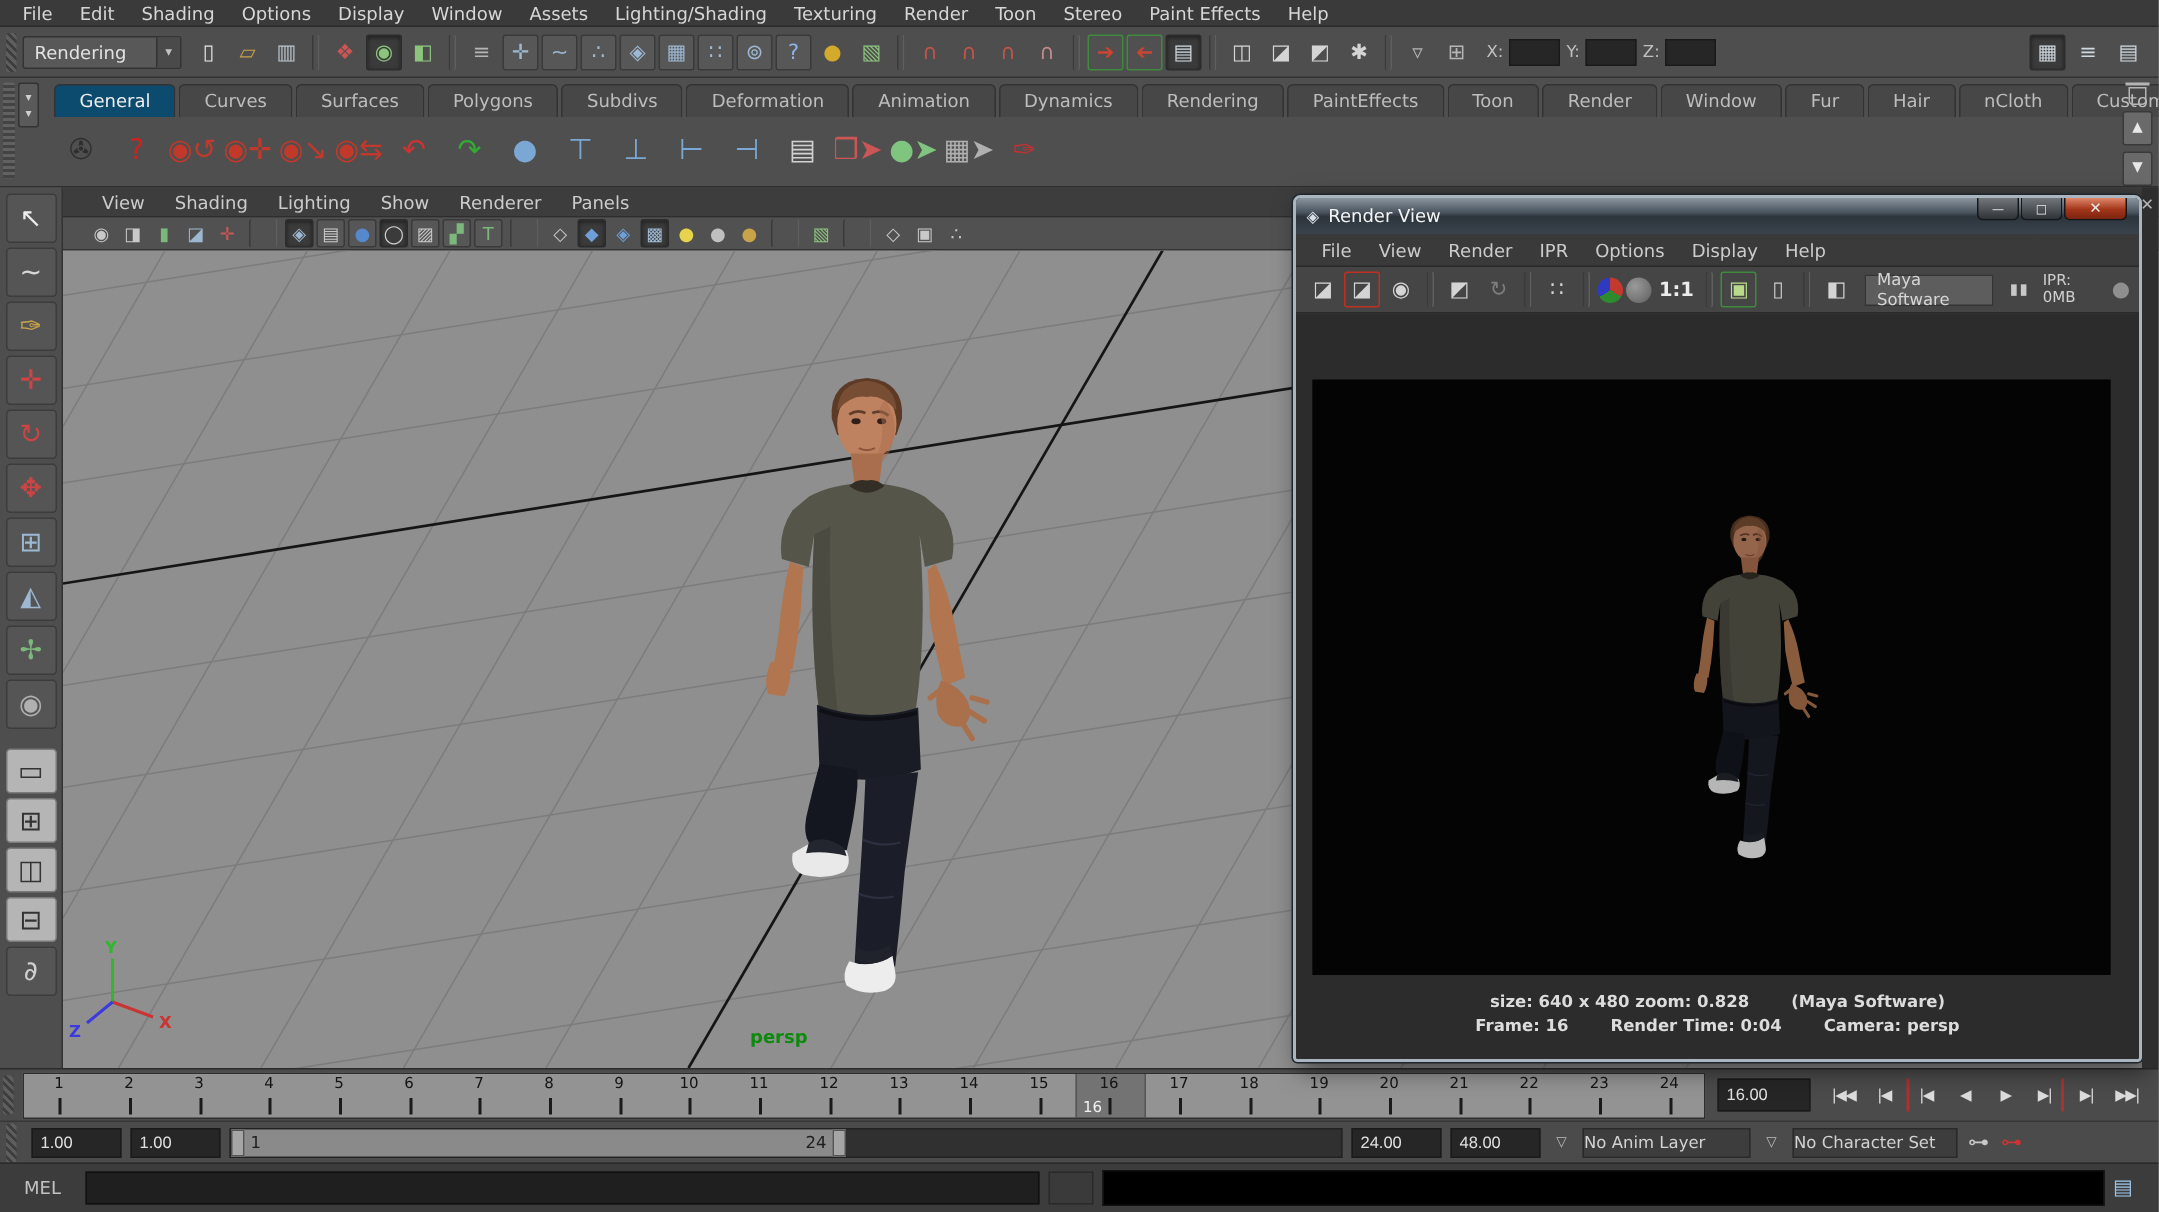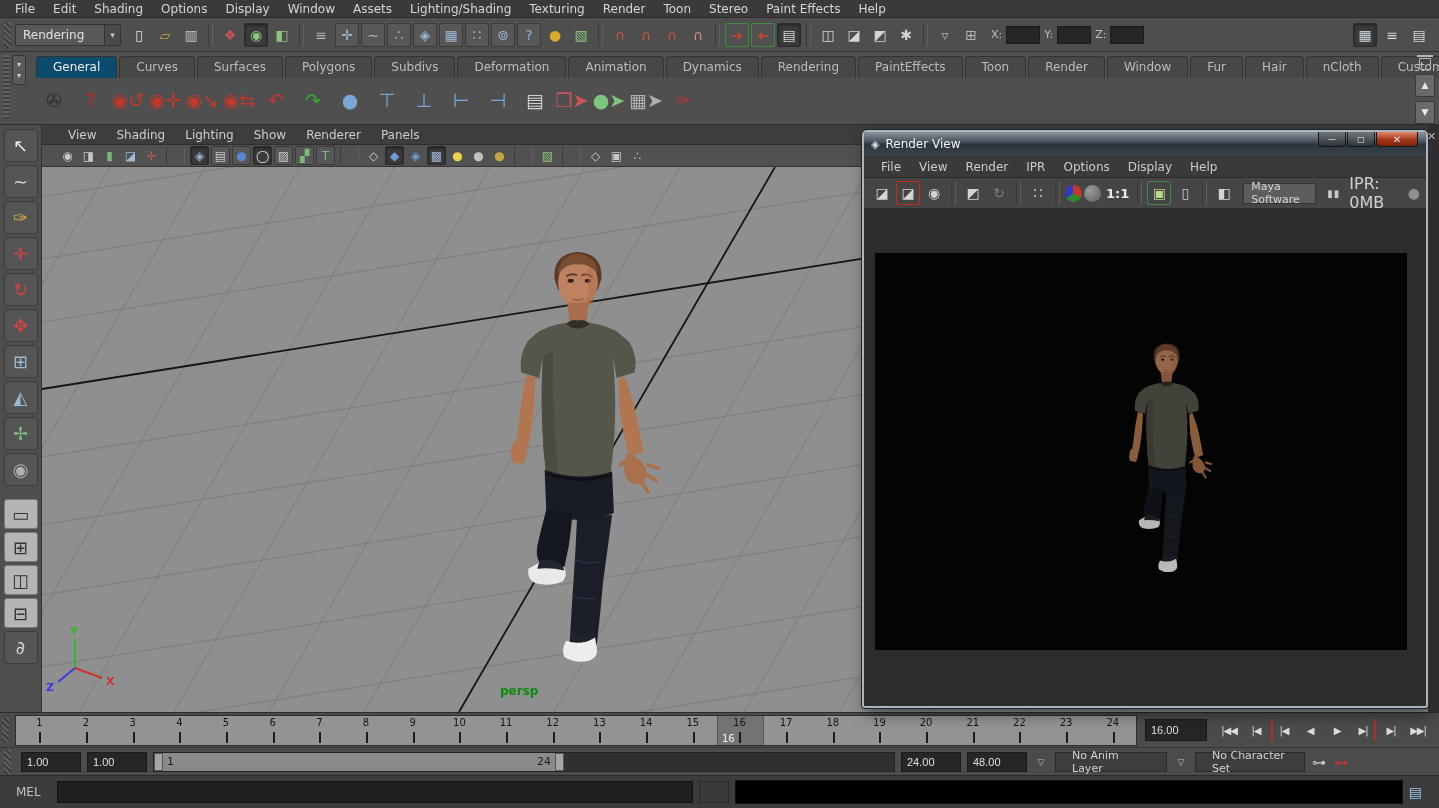--- a/index.html
+++ b/index.html
@@ -69,21 +69,21 @@
   .rv-title { height:24px; background:linear-gradient(#8a95a0 0%, #4a545e 40%, #2c343c 52%, #3a434c 100%); border-radius:3px 3px 0 0; color:#f4f4f4; font-size:12px; display:flex; align-items:center; padding:0 7px; gap:6px; position:relative; }
   .rv-appicon { color:#d8dfe5; font-size:11px; }
   .winbtns { position:absolute; right:8px; top:0; display:flex; gap:1px; }
   .wb { width:28px; height:15px; background:linear-gradient(#72777b,#2f3337); border:1px solid #14171a; border-top:none; border-radius:0 0 4px 4px; color:#e8e8e8; font-size:8px; display:flex; align-items:center; justify-content:center; cursor:default; }
   .wb.close { width:42px; background:linear-gradient(#e0876b,#a23518 55%,#7c2410); font-size:10px; }
   .rv-menus { height:22px; background:#3a3a3a; display:flex; align-items:center; padding-left:8px; border-bottom:1px solid #2a2a2a; }
   .rv-menus .menu { color:#cccccc; padding:0 9px; }
   .rv-toolbar { height:31px; background:#454545; display:flex; align-items:center; padding:0 6px; gap:3px; border-bottom:1px solid #2a2a2a; }
   .rv-renderer { width:100px; height:21px; background:#5d5d5d; border:1px solid #343434; color:#d6d6d6; font-size:11px; display:flex; align-items:center; padding-left:7px; margin-left:4px; }
   .rv-pause { color:#c8c8c8; font-size:10px; letter-spacing:1px; margin-left:8px; }
-  .rv-iprmem { color:#d0d0d0; font-size:16px; margin-left:6px; }
+  .rv-iprmem { color:#d0d0d0; font-size:10px; margin-left:6px; }
   .rv-stop { color:#8f8f8f; font-size:14px; margin-left:6px; }
   .rv-image { position:absolute; left:11px; top:121px; width:532px; height:397px; background:#060606; }
   .rv-status { position:absolute; left:0; top:528px; width:100%; color:#dcdcdc; font-size:11px; font-weight:bold; }
   .rv-status .line { display:flex; justify-content:center; gap:28px; line-height:16px; }
 
   
   #timeline { position:absolute; left:0; top:712px; width:1439px; height:35px; background:#4b4b4b; border-top:1px solid #2c2c2c; display:flex; align-items:center; padding:0 2px; }
   .ruler { position:relative; width:1122px; height:31px; background:#939393; border:1px solid #2e2e2e; display:flex; margin-left:2px; }
   .cell { flex:1; position:relative; color:#141414; font-size:10px; text-align:center; padding-top:1px; cursor:default; }
   .cell::after { content:""; position:absolute; left:50%; bottom:2px; width:2px; height:11px; background:#1a1a1a; }
@@ -96,21 +96,21 @@
   .tbtn.red-right { border-right:2px solid #b03030; }
 
   
   #rangebar { position:absolute; left:0; top:747px; width:1439px; height:28px; background:#4b4b4b; border-top:1px solid #383838; display:flex; align-items:center; padding:0 4px; gap:6px; }
   #rangebar input { height:20px; background:#262626; border:1px solid #1a1a1a; color:#e0e0e0; font-size:11px; padding:0 5px; }
   .rfield { width:60px; }
   .rtrack { position:relative; width:742px; height:20px; background:#303030; border:1px solid #222; }
   .rbar { position:absolute; left:0; top:0; width:410px; height:18px; background:#8a8a8a; display:flex; align-items:center; justify-content:space-between; color:#1e1e1e; font-size:11px; }
   .rhandle { width:9px; height:18px; background:#a5a5a5; border:1px solid #555; }
   .rbar .lab { padding:0 4px; }
-  .pickbox { height:20px; background:#3d3d3d; border:1px solid #2a2a2a; color:#d2d2d2; font-size:11px; display:flex; align-items:center; padding:0 16px; }
+  .pickbox { height:20px; background:#3d3d3d; border:1px solid #2a2a2a; color:#d2d2d2; font-size:11px; display:flex; align-items:center; padding:0 0; }
   .tinybtn { width:16px; height:20px; display:flex; align-items:center; justify-content:center; color:#bdbdbd; font-size:9px; }
   .keyic { font-size:14px; }
 
   
   #melbar { position:absolute; left:0; top:775px; width:1439px; height:33px; background:#3c3c3c; border-top:1px solid #2a2a2a; display:flex; align-items:center; padding:0 6px; gap:6px; }
   #melbar .mel-label { color:#c2c2c2; font-size:12px; padding:0 10px; }
   #mel-input { width:636px; height:22px; background:#1f1f1f; border:1px solid #111; color:#ddd; font-size:11px; padding:0 5px; }
   .mel-mid { width:30px; height:22px; background:#3a3a3a; border:1px solid #2a2a2a; }
   #mel-output { width:668px; height:24px; background:#000; border:1px solid #111; color:#bbb; font-size:11px; line-height:22px; padding:0 5px; }
   .mel-se { color:#9cc4e8; font-size:14px; }
@@ -435,20 +435,29 @@
       <span class="rv-stop">●</span>
     </div>
     <div class="rv-image">
       <svg width="532" height="397" viewBox="0 0 530 395">
         <rect x="0" y="0" width="530" height="395" fill="#060606"></rect>
         <use href="#char" transform="translate(240,85) scale(0.5)"></use>
         <rect x="0" y="0" width="530" height="395" fill="#000" opacity="0.22"></rect>
       </svg>
     </div>
     <div class="rv-status">
+      <div class="line">
+        <span>size: 640 x 480 zoom: 0.828</span>
+        <span>(Maya Software)</span>
+      </div>
+      <div class="line">
+        <span>Frame: 16</span>
+        <span>Render Time: 0:04</span>
+        <span>Camera: persp</span>
+      </div>
     </div>
   </div>
 </div>
 
 <div id="timeline">
   <div class="grip"></div>
   <div class="ruler">
     <span class="cell">1</span>
       <span class="cell">2</span>
       <span class="cell">3</span>

